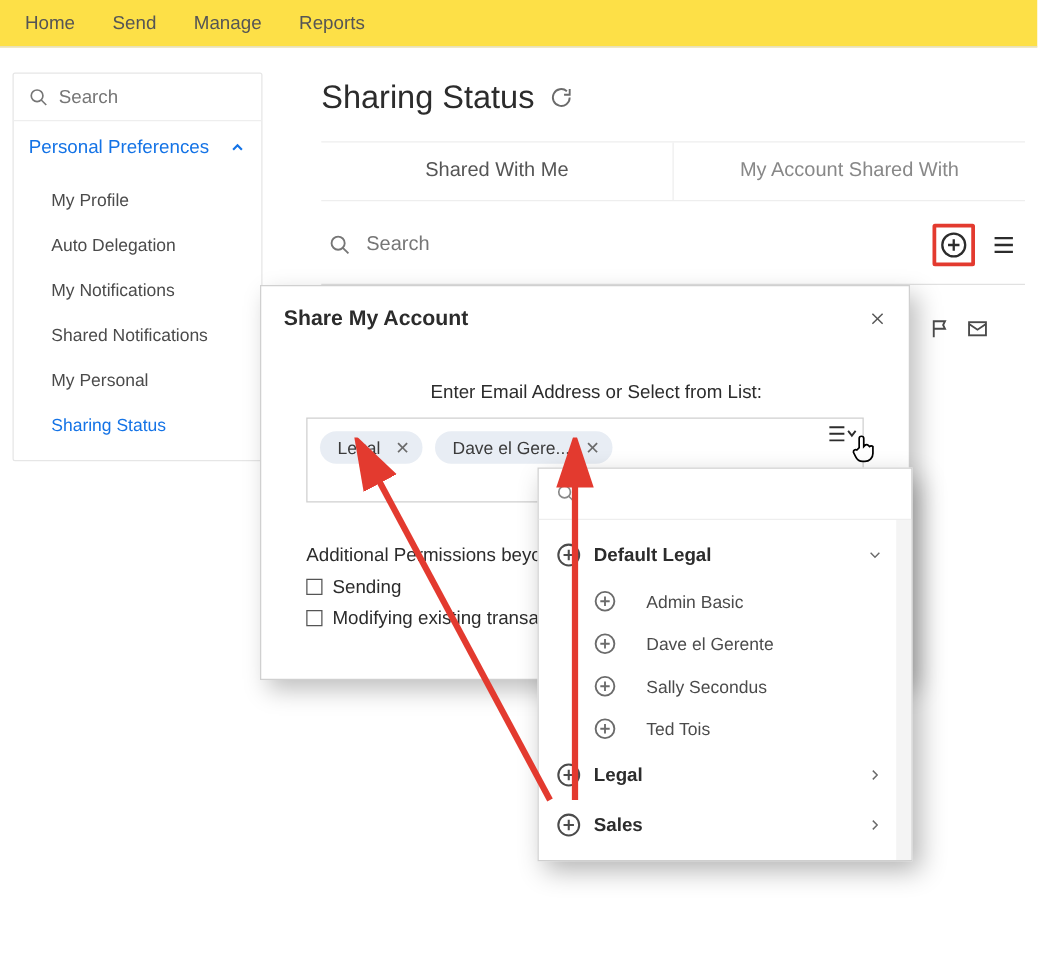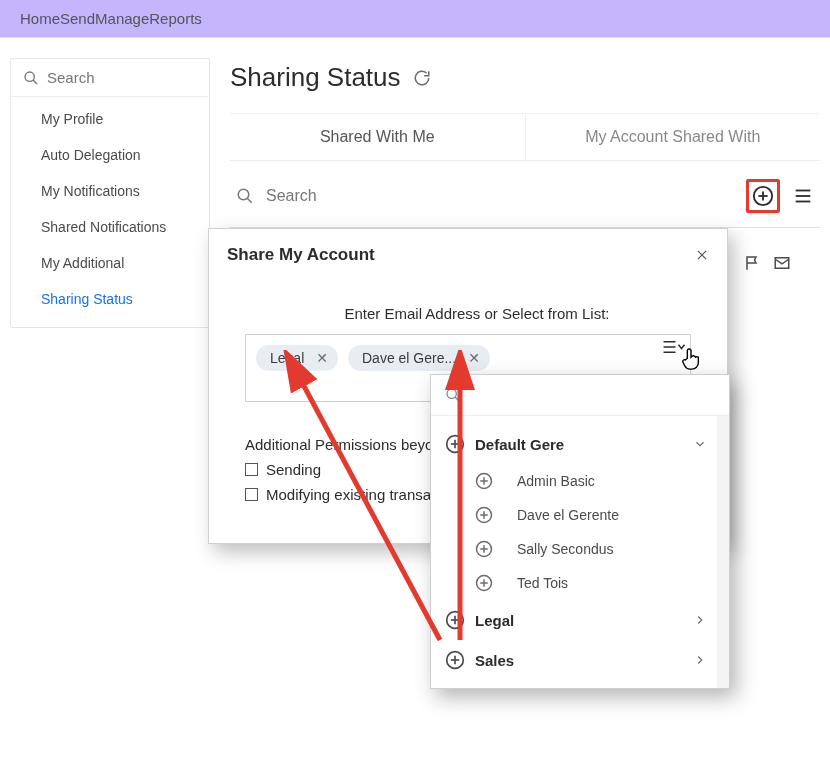--- a/index.html
+++ b/index.html
@@ -1,23 +1,23 @@
 <!DOCTYPE html>
 <html><head>
 <meta charset="utf-8">
 <style>
   * { box-sizing: border-box; margin: 0; padding: 0; font-family: "Segoe UI", Arial, sans-serif; }
   body { background: #fff; width: 830px; height: 762px; position: relative; color: #2c2c2c; overflow: hidden; }
 
   
-  .topnav { display: flex; padding: 10px 20px; background: #c4b5fd; border-bottom: 1px solid #e1e1e1; font-size: 15px; color: #555; }
+  .topnav { display: flex; gap: 30px; padding: 10px 20px; background: #fde047; border-bottom: 1px solid #e1e1e1; font-size: 15px; color: #555; }
   .topnav span { cursor: pointer; }
 
   
-  .wrap { display: flex; padding: 20px 0 0 10px; }
+  .wrap { display: flex; padding: 20px 0 0 10px; gap: 27px; }
 
   
   .sidebar { width: 200px; border: 1px solid #e6e6e6; border-radius: 2px; background: #fff; }
   .side-search { display: flex; align-items: center; gap: 8px; padding: 10px 12px; border-bottom: 1px solid #eee; color: #767676; font-size: 15px; }
   .side-heading { display: flex; align-items: center; justify-content: space-between; padding: 12px 12px; color: #1473e6; font-size: 15px; cursor: pointer; }
   .side-items { padding: 4px 0 10px 0; }
   .side-item { padding: 10px 12px 10px 30px; font-size: 14px; color: #4b4b4b; cursor: pointer; }
   .side-item.active { color: #1473e6; }
 
   
@@ -75,26 +75,32 @@
 <div class="wrap">
 
   <div class="sidebar">
     <div class="side-search">
       <svg width="16" height="16" viewBox="0 0 24 24" fill="none" stroke="#767676" stroke-width="2">
           <circle cx="10" cy="10" r="7"></circle>
           <line x1="21" y1="21" x2="15" y2="15"></line>
         </svg>
       <span>Search</span>
     </div>
+    <div class="side-heading">
+      <span>Personal Preferences</span>
+      <svg width="14" height="14" viewBox="0 0 24 24" fill="none" stroke="#1473e6" stroke-width="3">
+          <polyline points="6 15 12 9 18 15"></polyline>
+        </svg>
+    </div>
     <div class="side-items">
       <div class="side-item">My Profile</div>
       <div class="side-item">Auto Delegation</div>
       <div class="side-item">My Notifications</div>
       <div class="side-item">Shared Notifications</div>
-      <div class="side-item">My Additional</div>
+      <div class="side-item">My Personal</div>
       <div class="side-item active">Sharing Status</div>
     </div>
   </div>
 
   <div class="main">
     <div class="page-title">
       <span>Sharing Status</span>
       <svg width="18" height="18" viewBox="0 0 24 24" fill="none" stroke="#6b6b6b" stroke-width="2">
           <path d="M21 12a9 9 0 1 1-3-6.7"></path>
           <polyline points="21 3 21 9 15 9"></polyline>
@@ -190,21 +196,21 @@
         <line x1="21" y1="21" x2="15" y2="15"></line>
       </svg>
   </div>
   <div class="dd-body">
     <div class="dd-group bold">
       <svg width="20" height="20" viewBox="0 0 24 24" fill="none" stroke="#4b4b4b" stroke-width="2">
           <circle cx="12" cy="12" r="10"></circle>
           <line x1="12" y1="7" x2="12" y2="17"></line>
           <line x1="7" y1="12" x2="17" y2="12"></line>
         </svg>
-      <span class="lbl">Default Gere</span>
+      <span class="lbl">Default Legal</span>
       <span class="chev">
         <svg width="14" height="14" viewBox="0 0 24 24" fill="none" stroke="#6b6b6b" stroke-width="2">
             <polyline points="6 9 12 15 18 9"></polyline>
           </svg>
       </span>
     </div>
     <div class="dd-item">
       <svg width="18" height="18" viewBox="0 0 24 24" fill="none" stroke="#6b6b6b" stroke-width="2">
           <circle cx="12" cy="12" r="10"></circle>
           <line x1="12" y1="7" x2="12" y2="17"></line>

